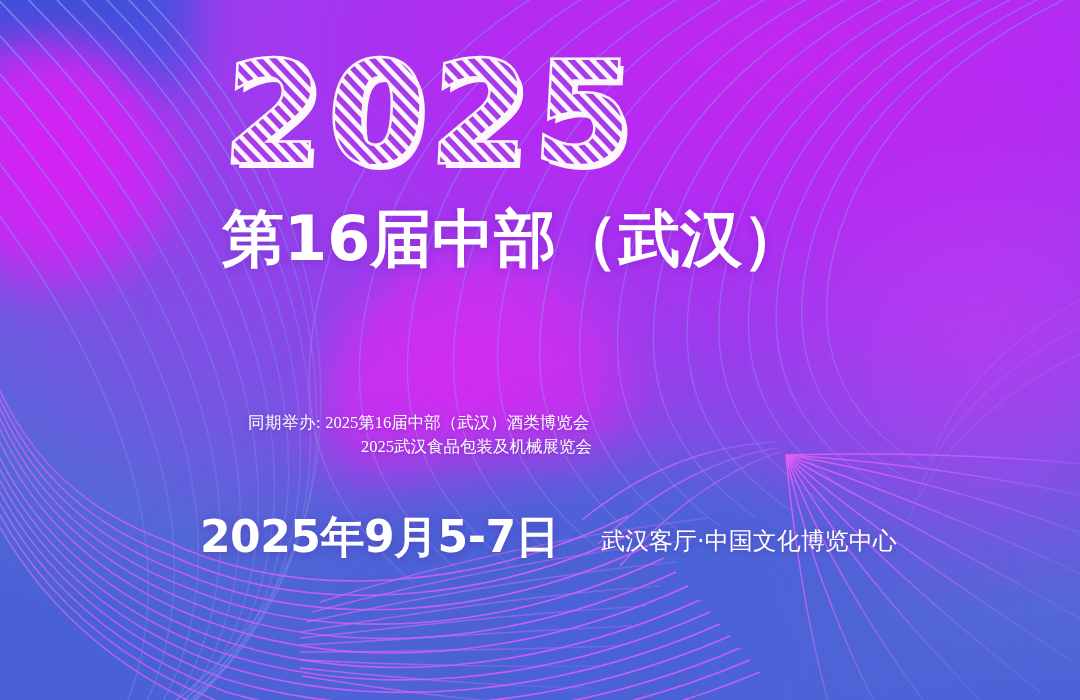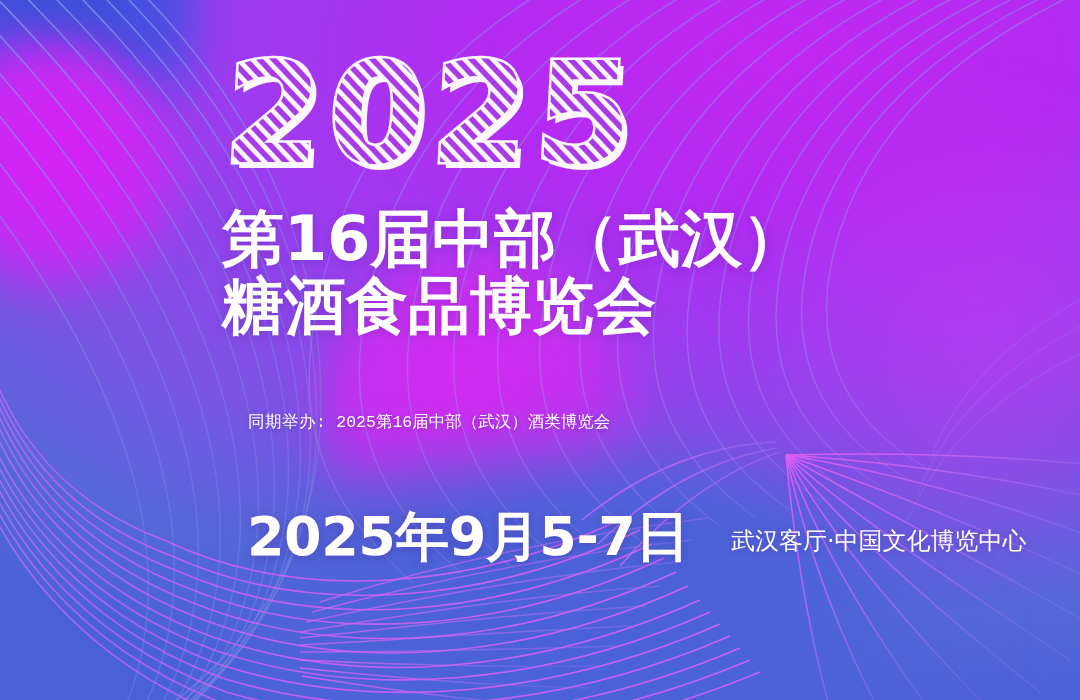--- a/index.html
+++ b/index.html
@@ -61,39 +61,38 @@
     line-height:1.08;
     letter-spacing:0px;
     text-shadow:0 2px 10px rgba(90,20,150,.28);
   }
   #title-line1{display:block;white-space:nowrap;}
   #title-line2{display:block;white-space:nowrap;}
 
   #concurrent{
     position:absolute;left:248px;top:411px;width:700px;
     color:#ffffff;
-    font-family:Liberation Mono, monospace;
+    font-family:Liberation Serif, serif;
     font-size:16.5px;line-height:24px;font-weight:500;
     text-shadow:0 1px 4px rgba(80,20,140,.35);
   }
   #concurrent .row{display:block;white-space:nowrap;}
   #concurrent .lbl{letter-spacing:.5px;}
   #concurrent .indent{padding-left:113px;}
 
   #footer{
     position:absolute;left:200px;top:514px;width:830px;
     display:flex;align-items:flex-end;
   }
   #event-date{
     color:#ffffff;
     font-family:"DejaVu Sans","Liberation Sans",sans-serif;
-    font-weight:700;font-size:54px;line-height:46px;
+    font-weight:700;font-size:44px;line-height:46px;
     white-space:nowrap;letter-spacing:-.5px;
     text-shadow:0 2px 8px rgba(80,20,140,.3);
-    margin-left:47px;
   }
   #venue{
     color:#ffffff;
     font-family:"DejaVu Sans","Liberation Sans",sans-serif;
     font-weight:500;font-size:24px;line-height:30px;
     white-space:nowrap;margin-left:42px;margin-bottom:4px;
     text-shadow:0 1px 6px rgba(80,20,140,.3);
   }
 </style>
 </head>
@@ -234,25 +233,25 @@
         </pattern>
       </defs>
 
       <text x="6" y="116" font-family="DejaVu Sans, Liberation Sans, sans-serif" font-size="140" font-weight="700" letter-spacing="6" fill="#fdf6fb" transform="skewX(-3)">2025</text>
 
       <text x="0" y="110" font-family="DejaVu Sans, Liberation Sans, sans-serif" font-size="140" font-weight="700" letter-spacing="6" fill="url(#stripes)" stroke="#fdf6fb" stroke-width="5" paint-order="stroke" transform="skewX(-3)">2025</text>
     </svg>
 
     <div id="title-block">
       <span id="title-line1">第16届中部（武汉）</span>
-      <span id="title-line2">糖酒食品博览会</span>
     </div>
 
     <div id="concurrent">
       <span class="row"><span class="lbl">同期举办:</span> <span>2025第16届中部（武汉）酒类博览会</span></span>
+      <span class="row indent"><span>2025武汉食品包装及机械展览会</span></span>
     </div>
 
     <div id="footer">
       <div id="event-date">2025年9月5-7日</div>
       <div id="venue">武汉客厅·中国文化博览中心</div>
     </div>
 
   </div>
 </div>
 

